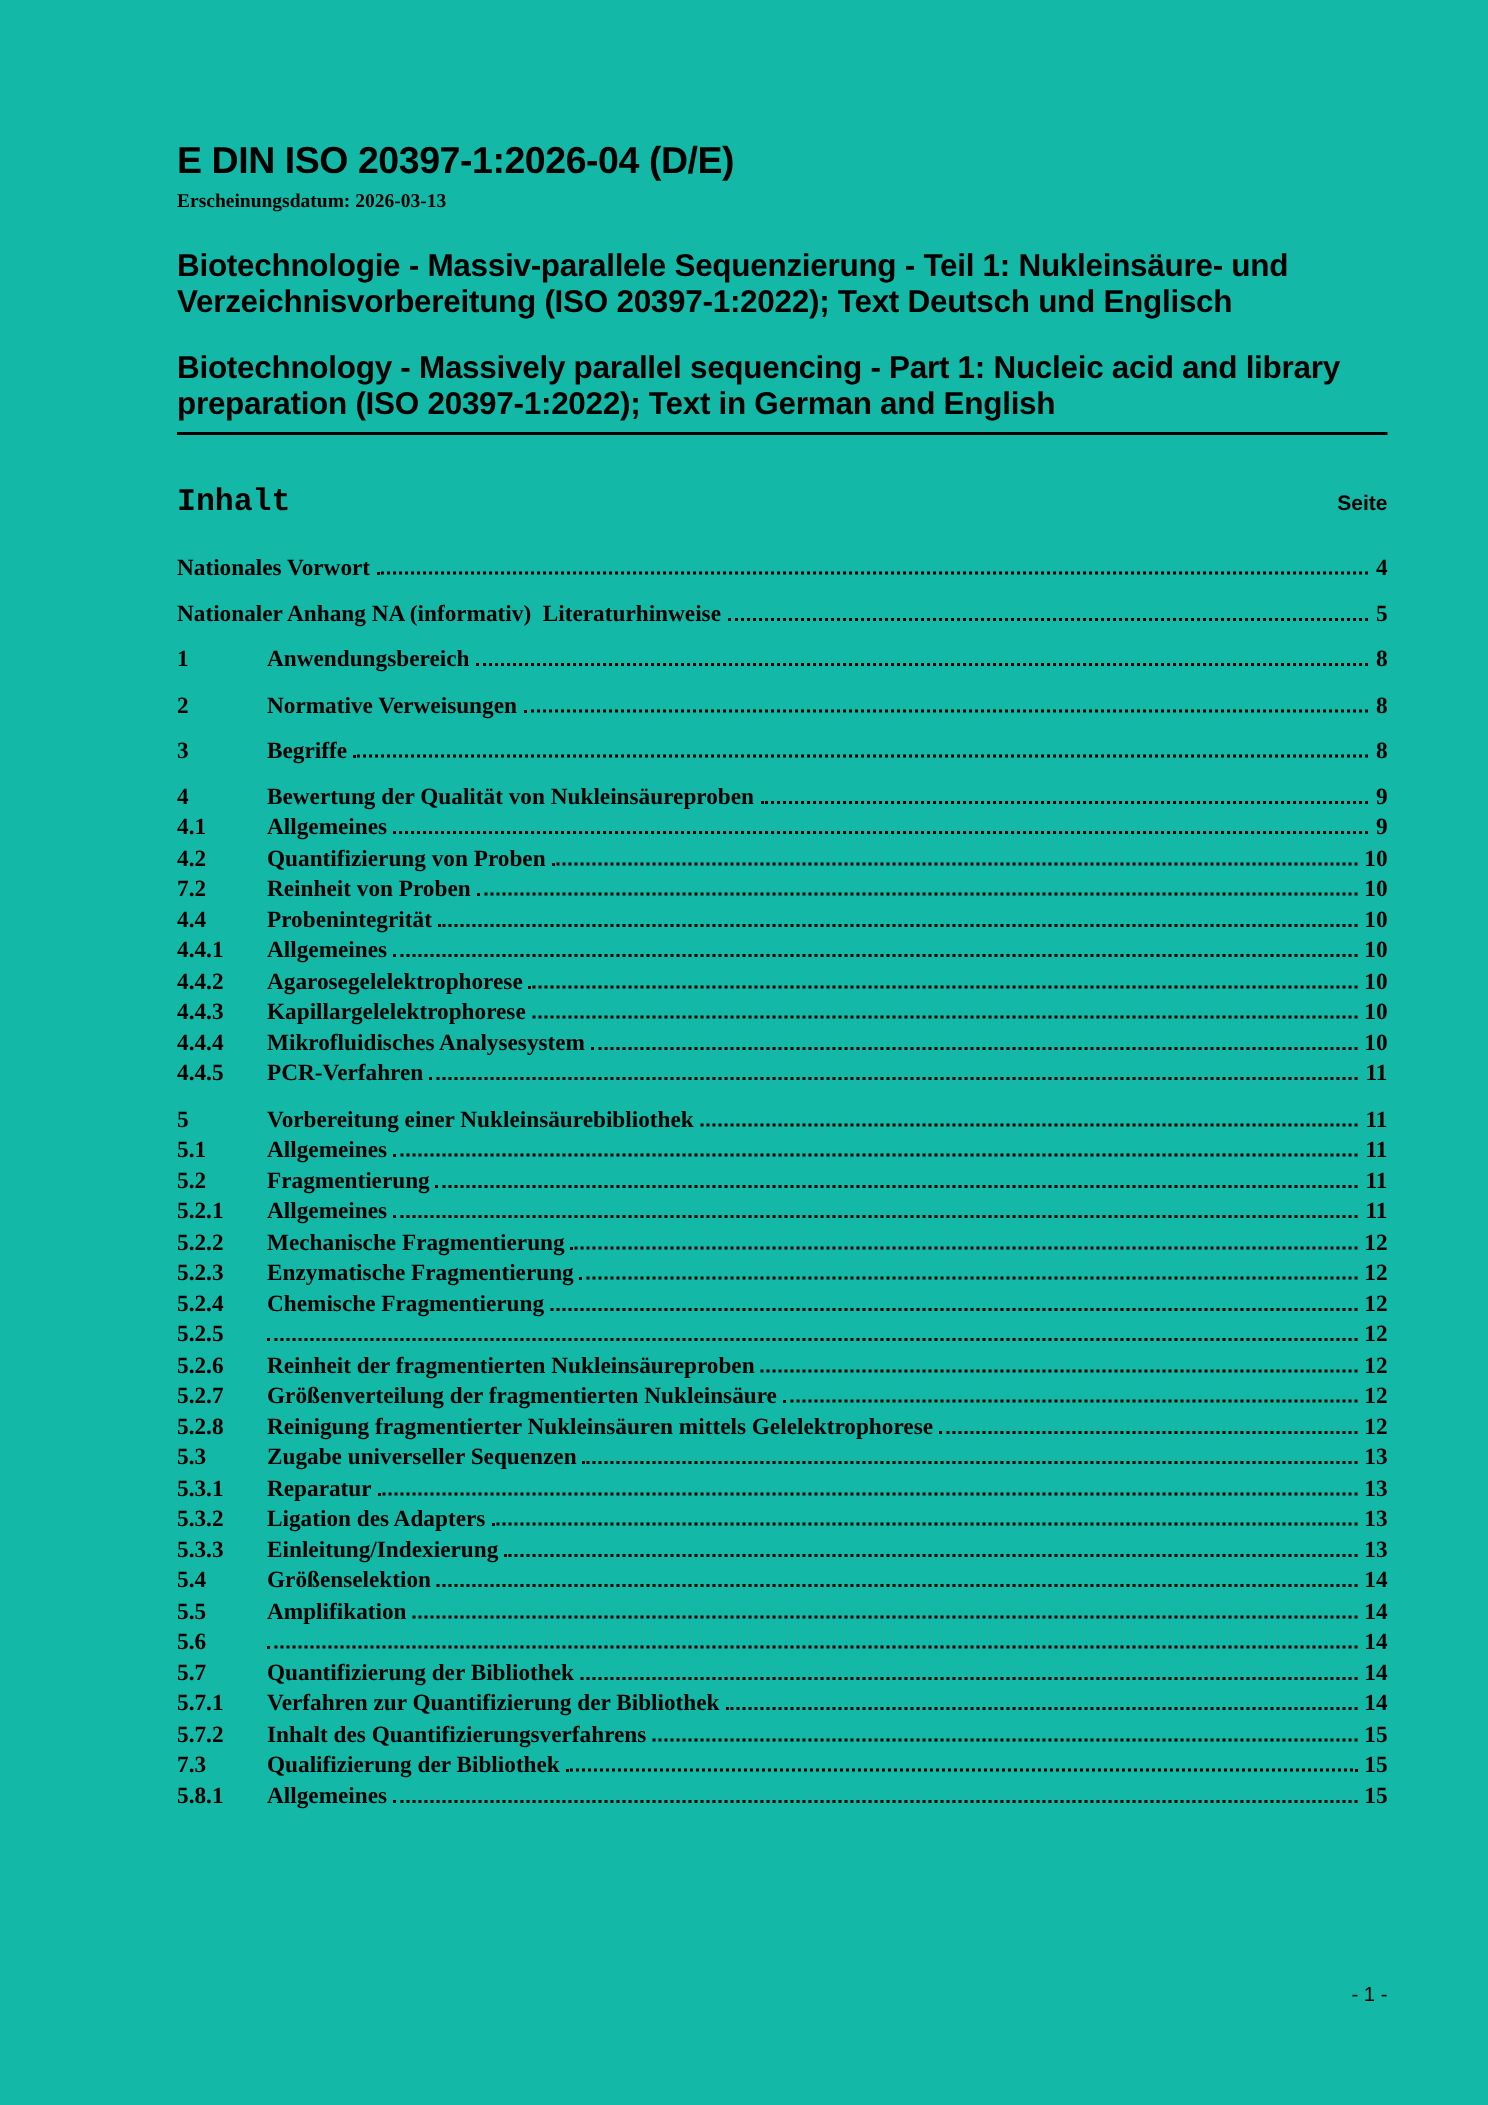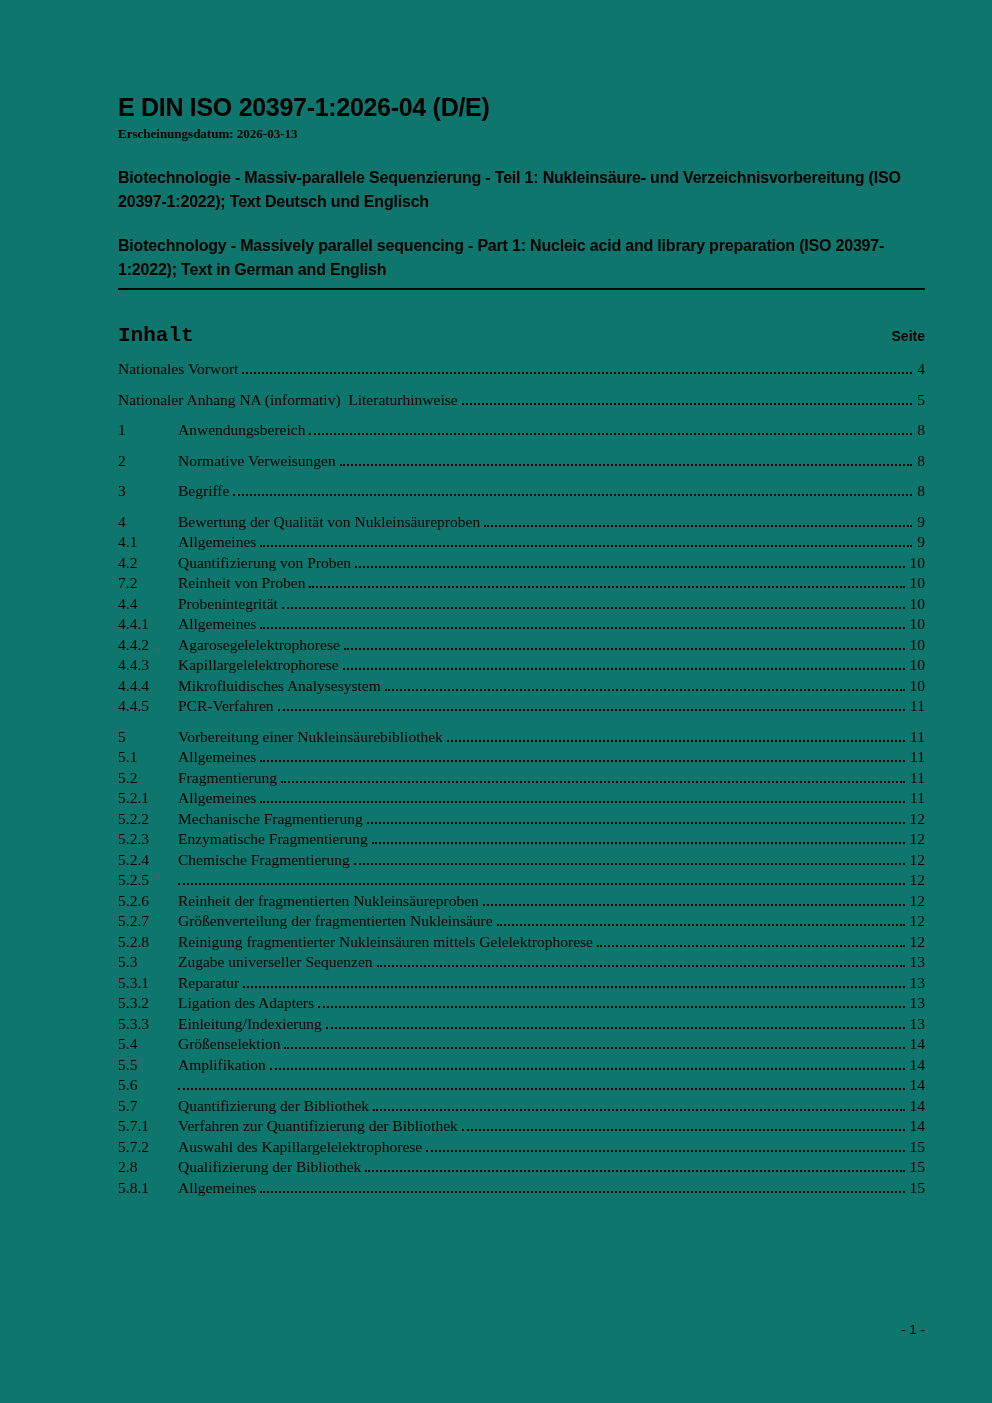--- a/index.html
+++ b/index.html
@@ -5,21 +5,21 @@
   * { margin: 0; padding: 0; box-sizing: border-box; }
   html, body { background: #ffffff; }
   body {
     width: 992px; height: 1403px;
     font-family: "Liberation Sans", sans-serif;
     color: #000;
   }
   .page {
     position: relative;
     width: 992px; height: 1403px;
-    background: #0f766e;
+    background: #14b8a6;
     overflow: hidden;
   }
   .content {
     position: absolute;
     left: 118px;
     width: 807px;
     top: 0;
   }
   .doc-title {
     padding-top: 92px;
@@ -29,21 +29,21 @@
     letter-spacing: -0.3px;
   }
   .pubdate {
     margin-top: 3px;
     font-size: 13px;
     line-height: 17px;
     font-weight: bold;
     font-family: Liberation Serif, serif;
   }
   .subtitle {
-    font-size: 16px;
+    font-size: 21px;
     line-height: 23.5px;
     font-weight: bold;
     letter-spacing: -0.2px;
   }
   .subtitle.de { margin-top: 24px; }
   .subtitle.en { margin-top: 21px; }
   .rule {
     margin-top: 7px;
     border: none;
     border-top: 2.5px solid #000;
@@ -59,23 +59,23 @@
     font-size: 21px;
     line-height: 27px;
     font-weight: bold;
     font-family: Liberation Mono, monospace;
   }
   .toc-page-label {
     font-size: 14px;
     font-weight: bold;
   }
   .toc-list {
-    margin-top: 10px;
+    margin-top: 20px;
     font-family: "Liberation Serif", serif;
-    font-weight: normal;
+    font-weight: bold;
     font-size: 15.5px;
   }
   .toc-row {
     display: flex;
     align-items: baseline;
     line-height: 20.5px;
     white-space: nowrap;
   }
   .toc-row.gap { margin-top: 10px; }
   .toc-num {
@@ -368,27 +368,27 @@
 
   <div class="toc-row">
     <span class="toc-num">5.7.1</span>
     <span class="toc-title">Verfahren zur Quantifizierung der Bibliothek</span>
     <span class="toc-leader"></span>
     <span class="toc-page">14</span>
   </div>
 
   <div class="toc-row">
     <span class="toc-num">5.7.2</span>
-    <span class="toc-title">Auswahl des Kapillargelelektrophorese</span>
+    <span class="toc-title">Inhalt des Quantifizierungsverfahrens</span>
     <span class="toc-leader"></span>
     <span class="toc-page">15</span>
   </div>
 
   <div class="toc-row">
-    <span class="toc-num">2.8</span>
+    <span class="toc-num">7.3</span>
     <span class="toc-title">Qualifizierung der Bibliothek</span>
     <span class="toc-leader"></span>
     <span class="toc-page">15</span>
   </div>
 
   <div class="toc-row">
     <span class="toc-num">5.8.1</span>
     <span class="toc-title">Allgemeines</span>
     <span class="toc-leader"></span>
     <span class="toc-page">15</span>

